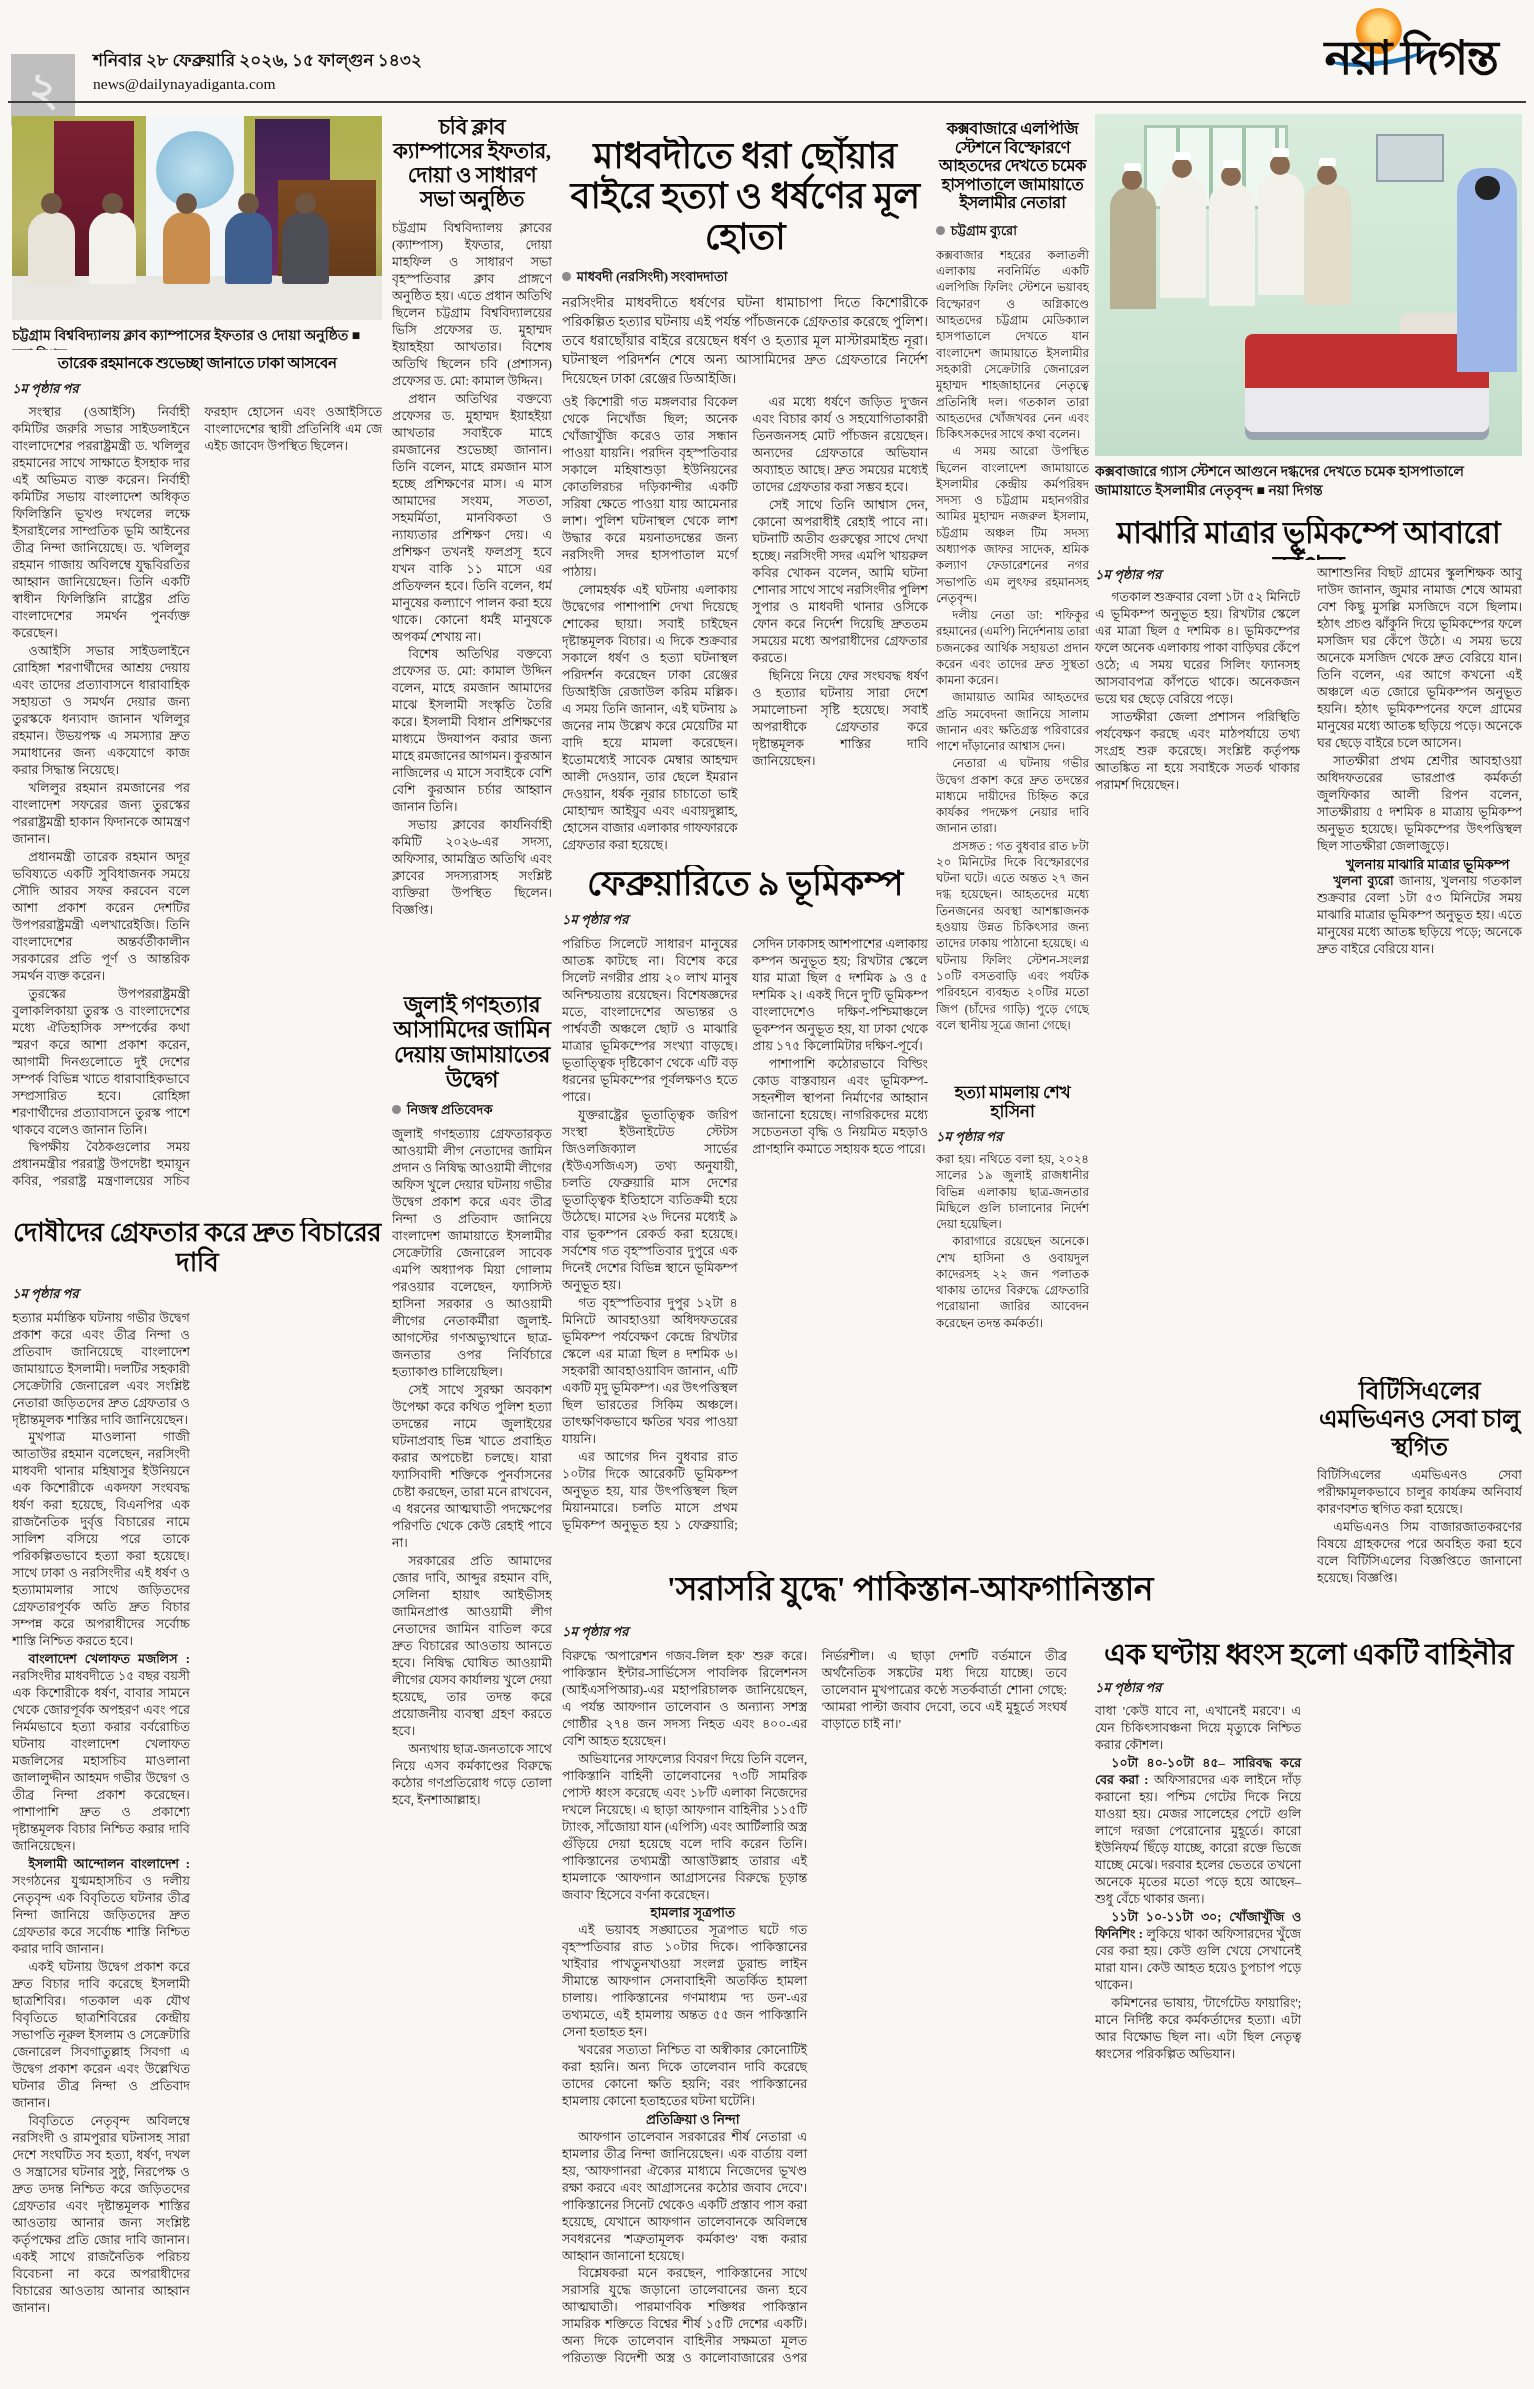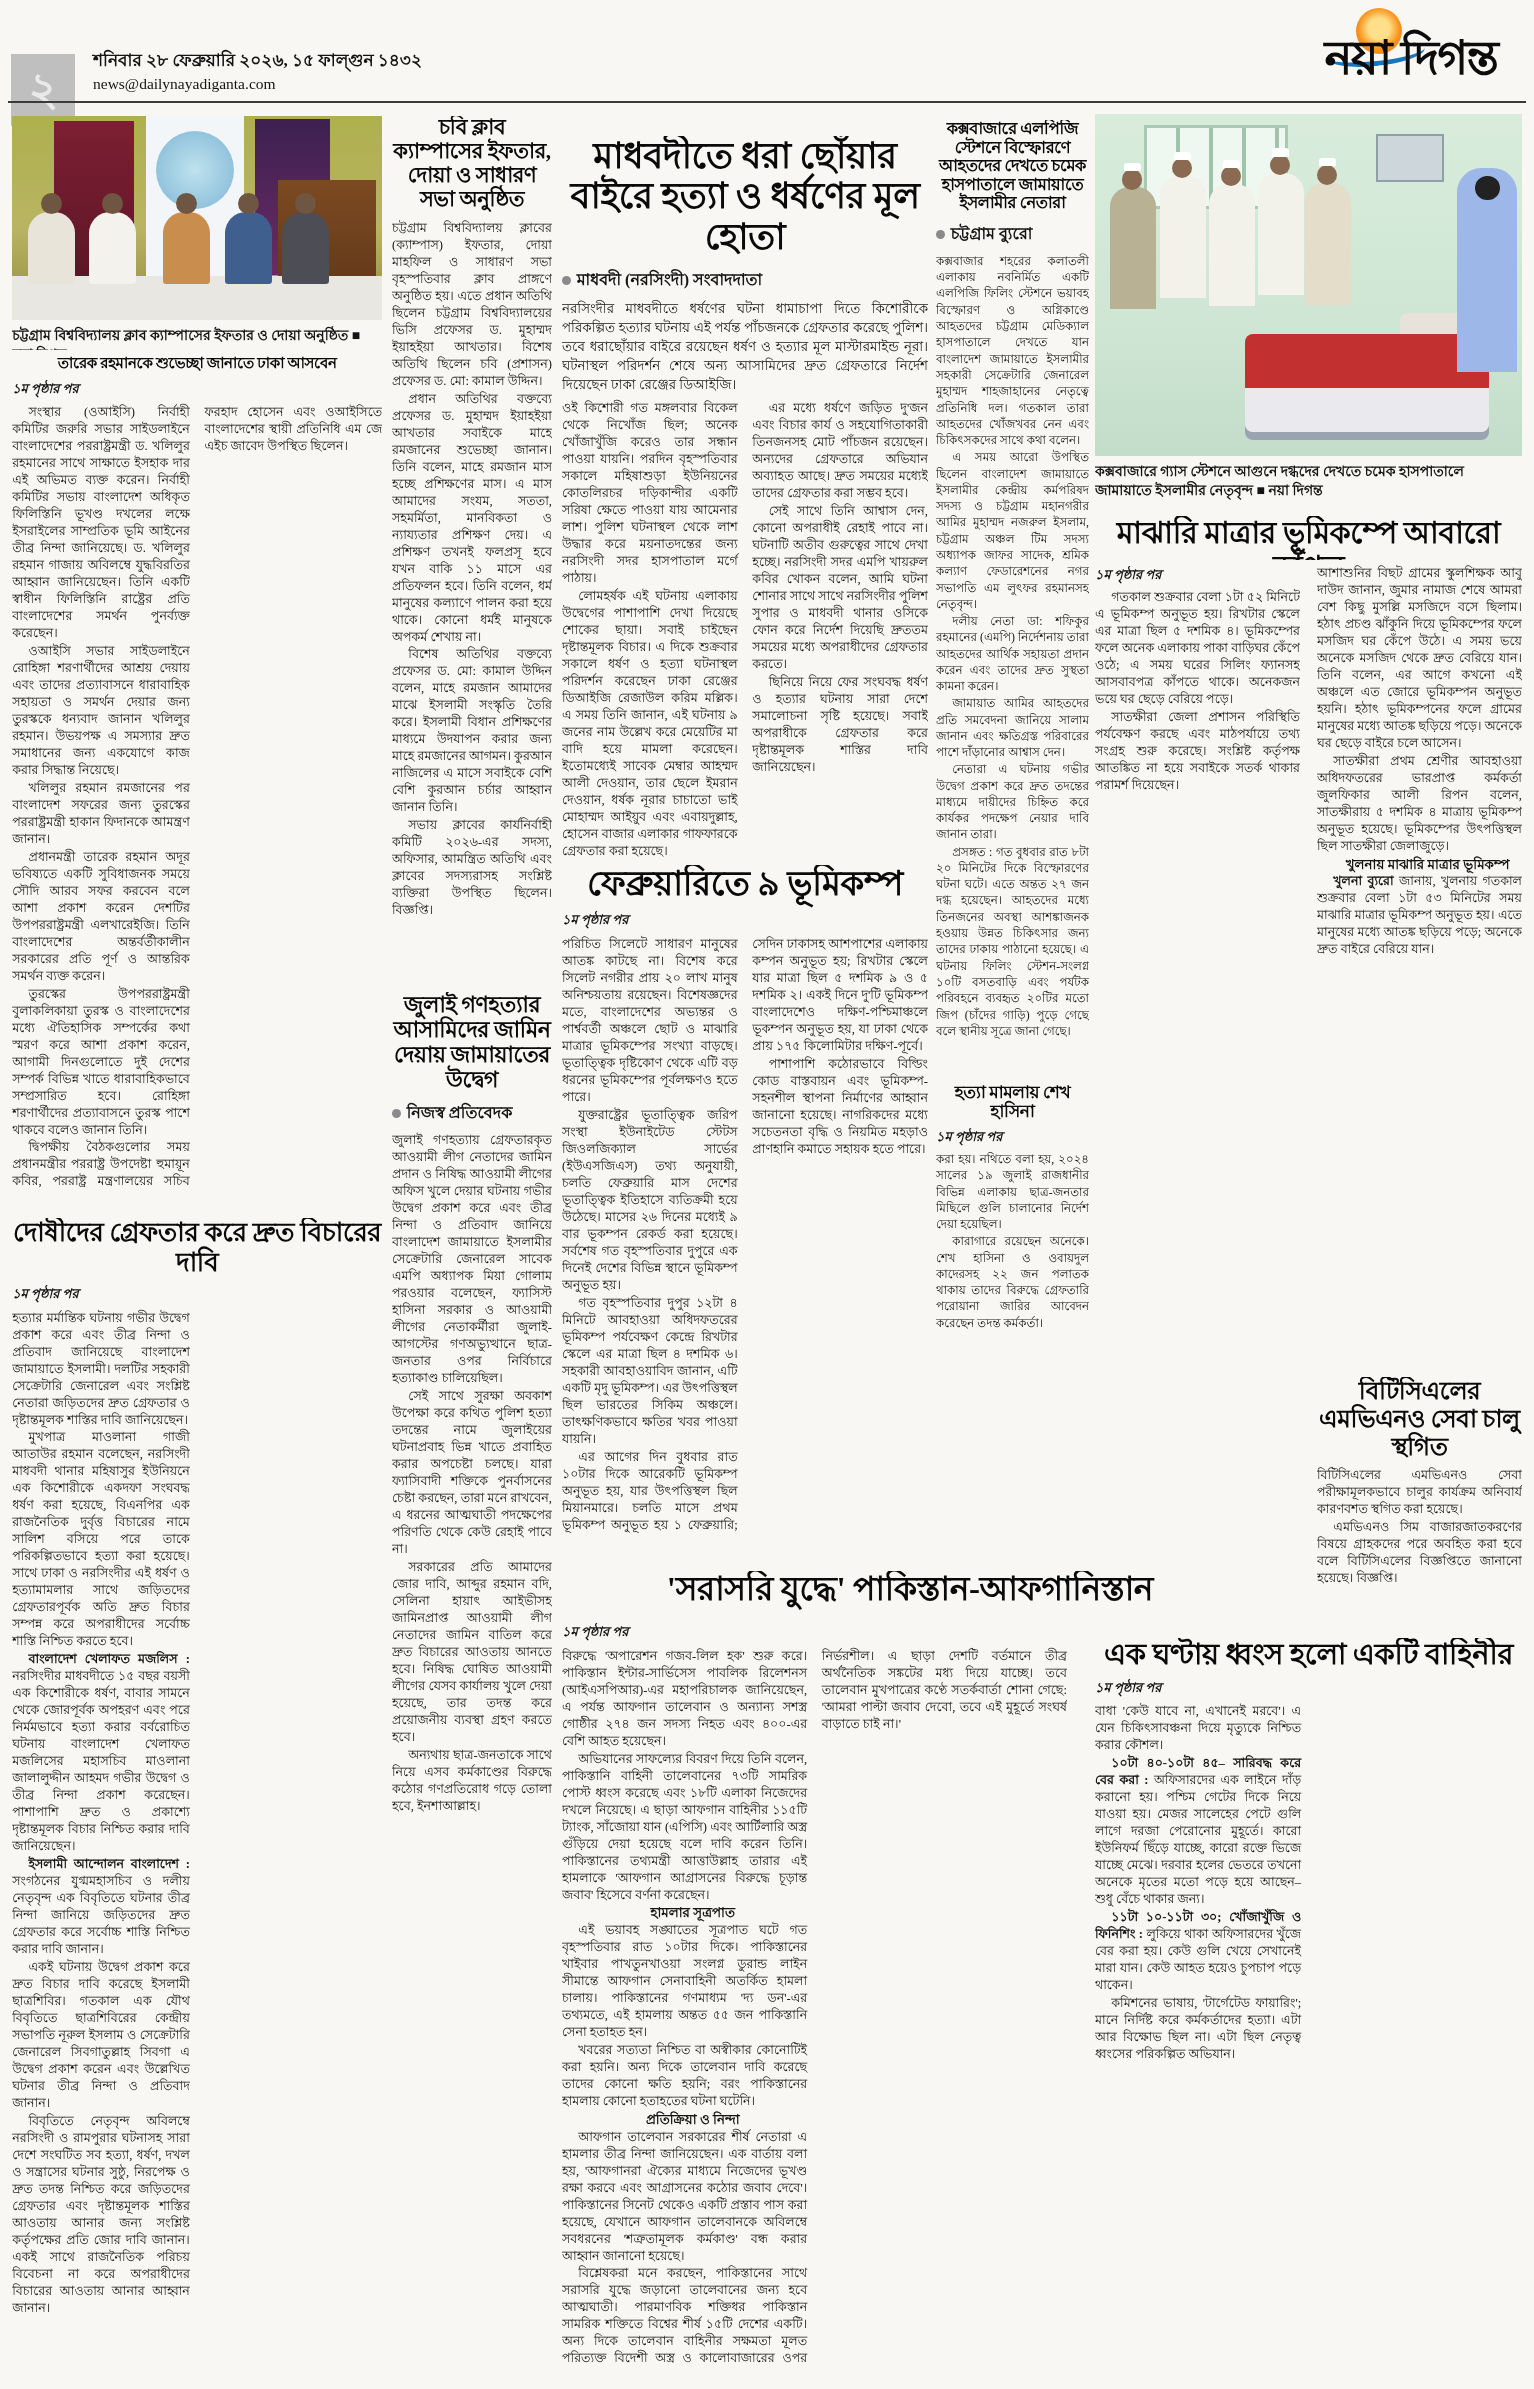--- a/index.html
+++ b/index.html
@@ -15,21 +15,21 @@
         background:radial-gradient(circle at 50% 45%,#ffe08a 0 30%,#f7941d 60%,#e87511 100%);}
   .logo-swoosh{position:absolute;left:31px;top:33px;width:98px;height:21px;border-radius:50%;
         border-bottom:5.7px solid #1b75bb;transform:rotate(-6deg);}
   .logo-text{position:absolute;left:0;top:23px;width:230px;text-align:center;
         font:bold 47px/57px "Liberation Serif",serif;color:#0c0c0c;letter-spacing:-1.6px;}
   .hrule{position:absolute;left:8.1px;top:101px;width:1518px;height:1.6px;background:#3a3a3a;}
   
   .blk{position:absolute;overflow:hidden;}
   .hl{font-weight:bold;text-align:center;line-height:1.14;color:#0a0a0a;letter-spacing:-0.4px;}
   .kicker{font-weight:bold;font-style:italic;font-size:13px;}
-  .byline{font-weight:bold;font-size:16px;}
+  .byline{font-weight:bold;font-size:13px;}
   .byline .dot{display:inline-block;width:9px;height:9px;border-radius:50%;background:#8a8a8a;margin-right:5.7px;}
   .body{font-size:12.6px;line-height:17px;text-align:justify;}
   .body.small{font-size:11.8px;line-height:16.3px;}
   .cols2{column-count:2;column-gap:14.7px;column-fill:auto;}
   .body p{margin:0 0 0.8px 0;text-indent:16.3px;}
   .body p.noind{text-indent:0;}
   .sub{font-weight:bold;text-align:center;font-size:13.4px;margin:4.9px 0 1.6px 0;}
   .lead{font-size:13.4px;line-height:19px;text-align:justify;}
   .caption{font-weight:bold;font-size:14px;line-height:19px;}
   
@@ -174,21 +174,21 @@
       <p>বিশ্লেষকরা মনে করছেন, পাকিস্তানের সাথে সরাসরি যুদ্ধে জড়ানো তালেবানের জন্য হবে আত্মঘাতী। পারমাণবিক শক্তিধর পাকিস্তান সামরিক শক্তিতে বিশ্বের শীর্ষ ১৫টি দেশের একটি। অন্য দিকে তালেবান বাহিনীর সক্ষমতা মূলত পরিত্যক্ত বিদেশী অস্ত্র ও কালোবাজারের ওপর নির্ভরশীল। এ ছাড়া দেশটি বর্তমানে তীব্র অর্থনৈতিক সঙ্কটের মধ্য দিয়ে যাচ্ছে। তবে তালেবান মুখপাত্রের কণ্ঠে সতর্কবার্তা শোনা গেছে: 'আমরা পাল্টা জবাব দেবো, তবে এই মুহূর্তে সংঘর্ষ বাড়াতে চাই না।'</p>
     </div>
   </div>
 
   <div class="blk" style="left:936px;top:120px;width:153px;height:954px;">
     <div class="hl" style="font-size:16.3px;">কক্সবাজারে এলপিজি স্টেশনে বিস্ফোরণে আহতদের দেখতে চমেক হাসপাতালে জামায়াতে ইসলামীর নেতারা</div>
     <div class="byline" style="margin-top:8.1px;"><span class="dot"></span><span>চট্টগ্রাম ব্যুরো</span></div>
     <div class="body small" style="height:830px;margin-top:4.9px;font-family:Liberation Serif, serif;">
       <p class="noind">কক্সবাজার শহরের কলাতলী এলাকায় নবনির্মিত একটি এলপিজি ফিলিং স্টেশনে ভয়াবহ বিস্ফোরণ ও অগ্নিকাণ্ডে আহতদের চট্টগ্রাম মেডিক্যাল হাসপাতালে দেখতে যান বাংলাদেশ জামায়াতে ইসলামীর সহকারী সেক্রেটারি জেনারেল মুহাম্মদ শাহজাহানের নেতৃত্বে প্রতিনিধি দল। গতকাল তারা আহতদের খোঁজখবর নেন এবং চিকিৎসকদের সাথে কথা বলেন।</p>
       <p>এ সময় আরো উপস্থিত ছিলেন বাংলাদেশ জামায়াতে ইসলামীর কেন্দ্রীয় কর্মপরিষদ সদস্য ও চট্টগ্রাম মহানগরীর আমির মুহাম্মদ নজরুল ইসলাম, চট্টগ্রাম অঞ্চল টিম সদস্য অধ্যাপক জাফর সাদেক, শ্রমিক কল্যাণ ফেডারেশনের নগর সভাপতি এম লুৎফর রহমানসহ নেতৃবৃন্দ।</p>
-      <p>দলীয় নেতা ডা: শফিকুর রহমানের (এমপি) নির্দেশনায় তারা আহতদের আর্থিক সহায়তা প্রদান করেন এবং তাদের দ্রুত সুস্থতা কামনা করেন।</p>
+      <p>দলীয় নেতা ডা: শফিকুর রহমানের (এমপি) নির্দেশনায় তারা চজনকের আর্থিক সহায়তা প্রদান করেন এবং তাদের দ্রুত সুস্থতা কামনা করেন।</p>
       <p>জামায়াত আমির আহতদের প্রতি সমবেদনা জানিয়ে সালাম জানান এবং ক্ষতিগ্রস্ত পরিবারের পাশে দাঁড়ানোর আশ্বাস দেন।</p>
       <p>নেতারা এ ঘটনায় গভীর উদ্বেগ প্রকাশ করে দ্রুত তদন্তের মাধ্যমে দায়ীদের চিহ্নিত করে কার্যকর পদক্ষেপ নেয়ার দাবি জানান তারা।</p>
       <p>প্রসঙ্গত : গত বুধবার রাত ৮টা ২০ মিনিটের দিকে বিস্ফোরণের ঘটনা ঘটে। এতে অন্তত ২৭ জন দগ্ধ হয়েছেন। আহতদের মধ্যে তিনজনের অবস্থা আশঙ্কাজনক হওয়ায় উন্নত চিকিৎসার জন্য তাদের ঢাকায় পাঠানো হয়েছে। এ ঘটনায় ফিলিং স্টেশন-সংলগ্ন ১০টি বসতবাড়ি এবং পর্যটক পরিবহনে ব্যবহৃত ২০টির মতো জিপ (চাঁদের গাড়ি) পুড়ে গেছে বলে স্থানীয় সূত্রে জানা গেছে।</p>
     </div>
   </div>
 
   <div class="blk" style="left:936px;top:1083px;width:153px;height:480px;">
     <div class="hl" style="font-size:17px;">হত্যা মামলায় শেখ হাসিনা</div>
     <div class="kicker" style="margin-top:4.9px;">১ম পৃষ্ঠার পর</div>
     <div class="body small" style="height:407px;margin-top:3.3px;">

